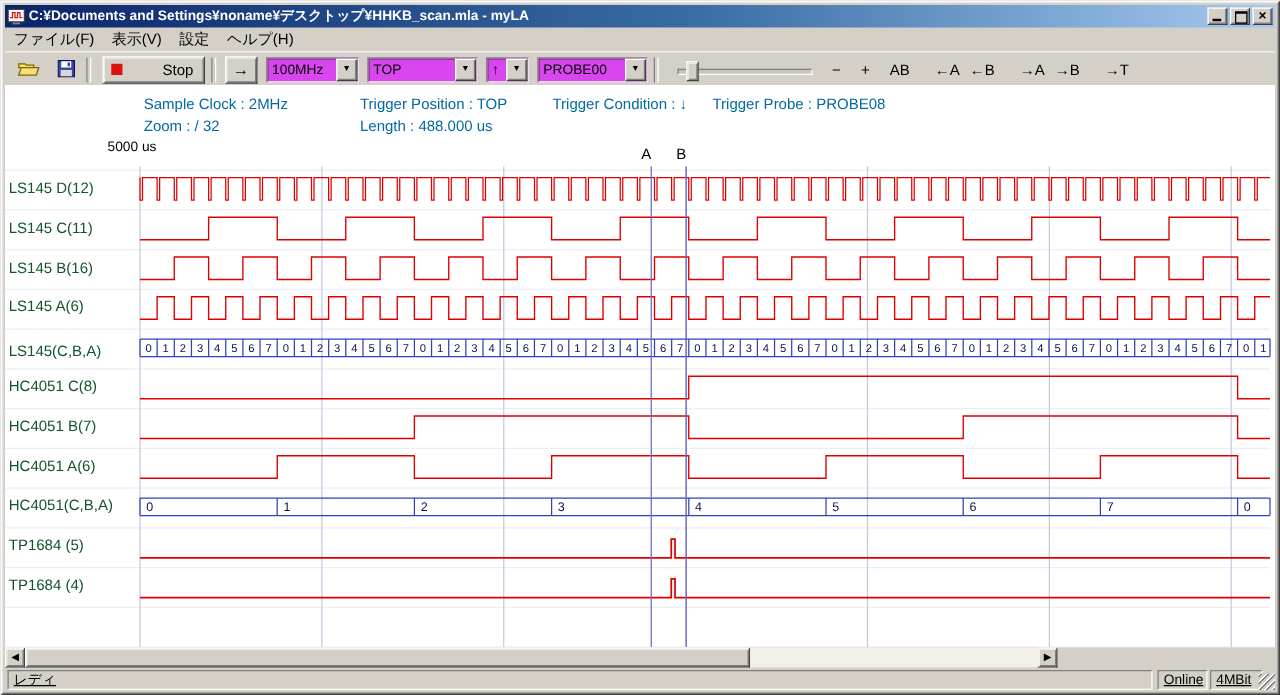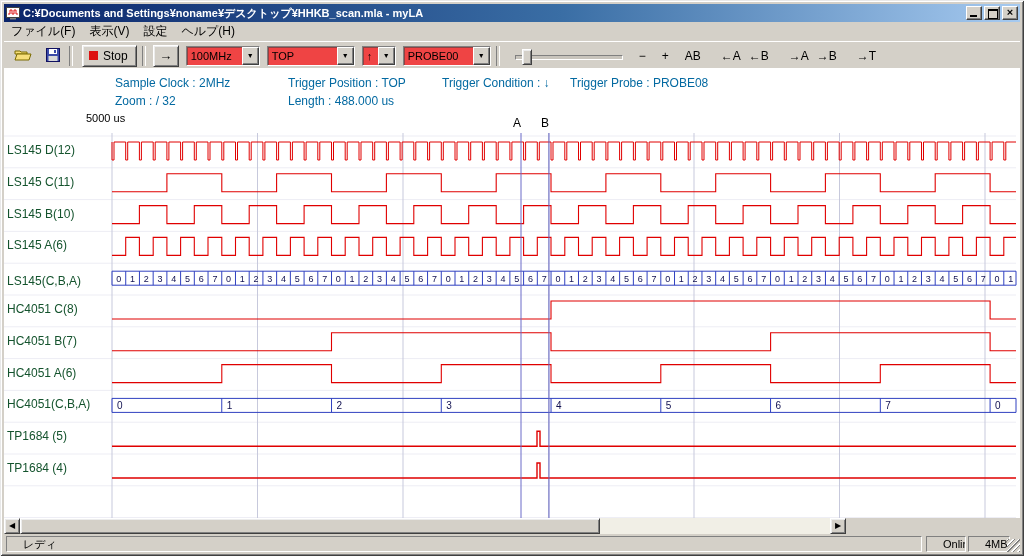--- a/index.html
+++ b/index.html
@@ -40,26 +40,26 @@
     position:absolute;left:4px;top:41px;width:1016px;height:27px;
     display:flex;align-items:center;border-top:1px solid #fff;
   }
   .tsep{width:2px;height:20px;border-left:1px solid #808080;border-right:1px solid #ffffff;margin:0 5px;}
   .tflat{background:transparent;border:1px solid transparent;padding:1px 3px;font-size:12px;color:#000;cursor:default;}
   .ticonbtn{background:transparent;border:1px solid transparent;padding:2px 3px;margin-left:6px;cursor:default;height:22px;}
   .raised{
     background:#d4d0c8;border:1px solid;border-color:#ffffff #404040 #404040 #ffffff;
     box-shadow:inset 1px 1px 0 #ececec, inset -1px -1px 0 #808080;
   }
-  #stop-button{display:flex;align-items:center;font-size:12px;padding:2px 8px 2px 6px;margin-left:4px;height:22px;box-sizing:border-box;cursor:default;}
+  #stop-button{display:flex;align-items:center;font-size:12px;padding:2px 8px 2px 6px;margin-left:4px;height:22px;box-sizing:border-box;cursor:default;gap:27px;}
   .stopsq{display:inline-block;width:9px;height:9px;background:#dd1111;margin-right:5px;}
   #run-button{width:26px;height:22px;font-size:13px;font-weight:bold;margin-left:2px;cursor:default;box-sizing:border-box;padding:0;}
   .combo{
     height:20px;margin-left:7px;display:flex;align-items:stretch;box-sizing:border-box;
-    background:#ef4444;border:1px solid;border-color:#808080 #ffffff #ffffff #808080;
+    background:#d946ef;border:1px solid;border-color:#808080 #ffffff #ffffff #808080;
     box-shadow:inset 1px 1px 0 rgba(64,64,64,.55);
   }
   .combo-text{flex:1;font-size:11px;line-height:18px;padding-left:4px;white-space:nowrap;overflow:hidden;}
   .combo-btn{
     flex:0 0 15px;display:flex;align-items:center;justify-content:center;
     font-size:7px;color:#000;background:#d4d0c8;
     border:1px solid;border-color:#ffffff #404040 #404040 #ffffff;
     box-shadow:inset -1px -1px 0 #808080;
   }
   #zoom-slider{position:relative;width:108px;height:20px;margin-left:10px;}
@@ -77,22 +77,22 @@
   
   #scrollrow{position:absolute;left:4px;top:518px;width:1016px;height:16px;background:#d4d0c8;}
   #hscroll{position:absolute;left:0;top:0;width:842px;height:16px;background:#f1efe6;}
   .sbtn{position:absolute;top:0;width:16px;height:16px;padding:0;font-size:8px;line-height:14px;cursor:default;box-sizing:border-box;}
   .sbtn.left{left:0;}
   .sbtn.right{left:826px;}
   .sthumb{position:absolute;left:16px;top:0;width:580px;height:16px;box-sizing:border-box;}
   
   #statusbar{position:absolute;left:4px;top:536px;width:1016px;height:16px;font-size:11px;}
   .sp{
-    position:absolute;top:0;height:16px;box-sizing:border-box;line-height:15px;padding-left:16px;
-    border:1px solid;border-color:#808080 #ffffff #ffffff #808080;color:#000;white-space:nowrap;overflow:hidden;
+    position:absolute;top:0;height:16px;box-sizing:border-box;line-height:15px;padding-left:4px;
+    border:1px solid;border-color:#808080 #ffffff #ffffff #808080;color:#000;white-space:nowrap;overflow:hidden;text-decoration:underline;
   }
   .p1{left:2px;width:916px;}
   .p2{left:922px;width:40px;}
   .p3{left:964px;width:42px;}
   .grip{
     position:absolute;right:0;top:3px;width:13px;height:13px;
     background:repeating-linear-gradient(135deg,#fff 0 1px,#808080 1px 2px,#d4d0c8 2px 4px);
   }
 </style>
 </head>
@@ -375,21 +375,21 @@
       <text x="991.0799999999999" y="275.9" font-size="10" fill="#101050" text-anchor="start">0</text>
       <line x1="1012" y1="265.4" x2="1012" y2="279.4" stroke="#3040c0"></line>
       <path d="M108 313.2 H533 V298.2 h3 V313.2 H1012" stroke="#e00000" fill="none" stroke-width="1.4"></path>
       <path d="M108 345 H533 V330 h3 V345 H1012" stroke="#e00000" fill="none" stroke-width="1.4"></path>
       <line x1="517" y1="0" x2="517" y2="385" stroke="#6a6ac8" stroke-width="1"></line>
       <line x1="545" y1="0" x2="545" y2="385" stroke="#6a6ac8" stroke-width="1"></line>
     </svg>
   <div id="channel-labels">
       <div class="chlabel" style="top: 75px;">LS145 D(12)</div>
       <div class="chlabel" style="top: 106.8px;">LS145 C(11)</div>
-      <div class="chlabel" style="top: 138.6px;">LS145 B(10)</div>
+      <div class="chlabel" style="top: 138.6px;">LS145 B(16)</div>
       <div class="chlabel" style="top: 170.4px;">LS145 A(6)</div>
       <div class="chlabel" style="top: 206px;">LS145(C,B,A)</div>
       <div class="chlabel" style="top: 234px;">HC4051 C(8)</div>
       <div class="chlabel" style="top: 265.8px;">HC4051 B(7)</div>
       <div class="chlabel" style="top: 297.6px;">HC4051 A(6)</div>
       <div class="chlabel" style="top: 329.4px;">HC4051(C,B,A)</div>
       <div class="chlabel" style="top: 361.2px;">TP1684 (5)</div>
       <div class="chlabel" style="top: 393px;">TP1684 (4)</div>
     </div>
 </div>

